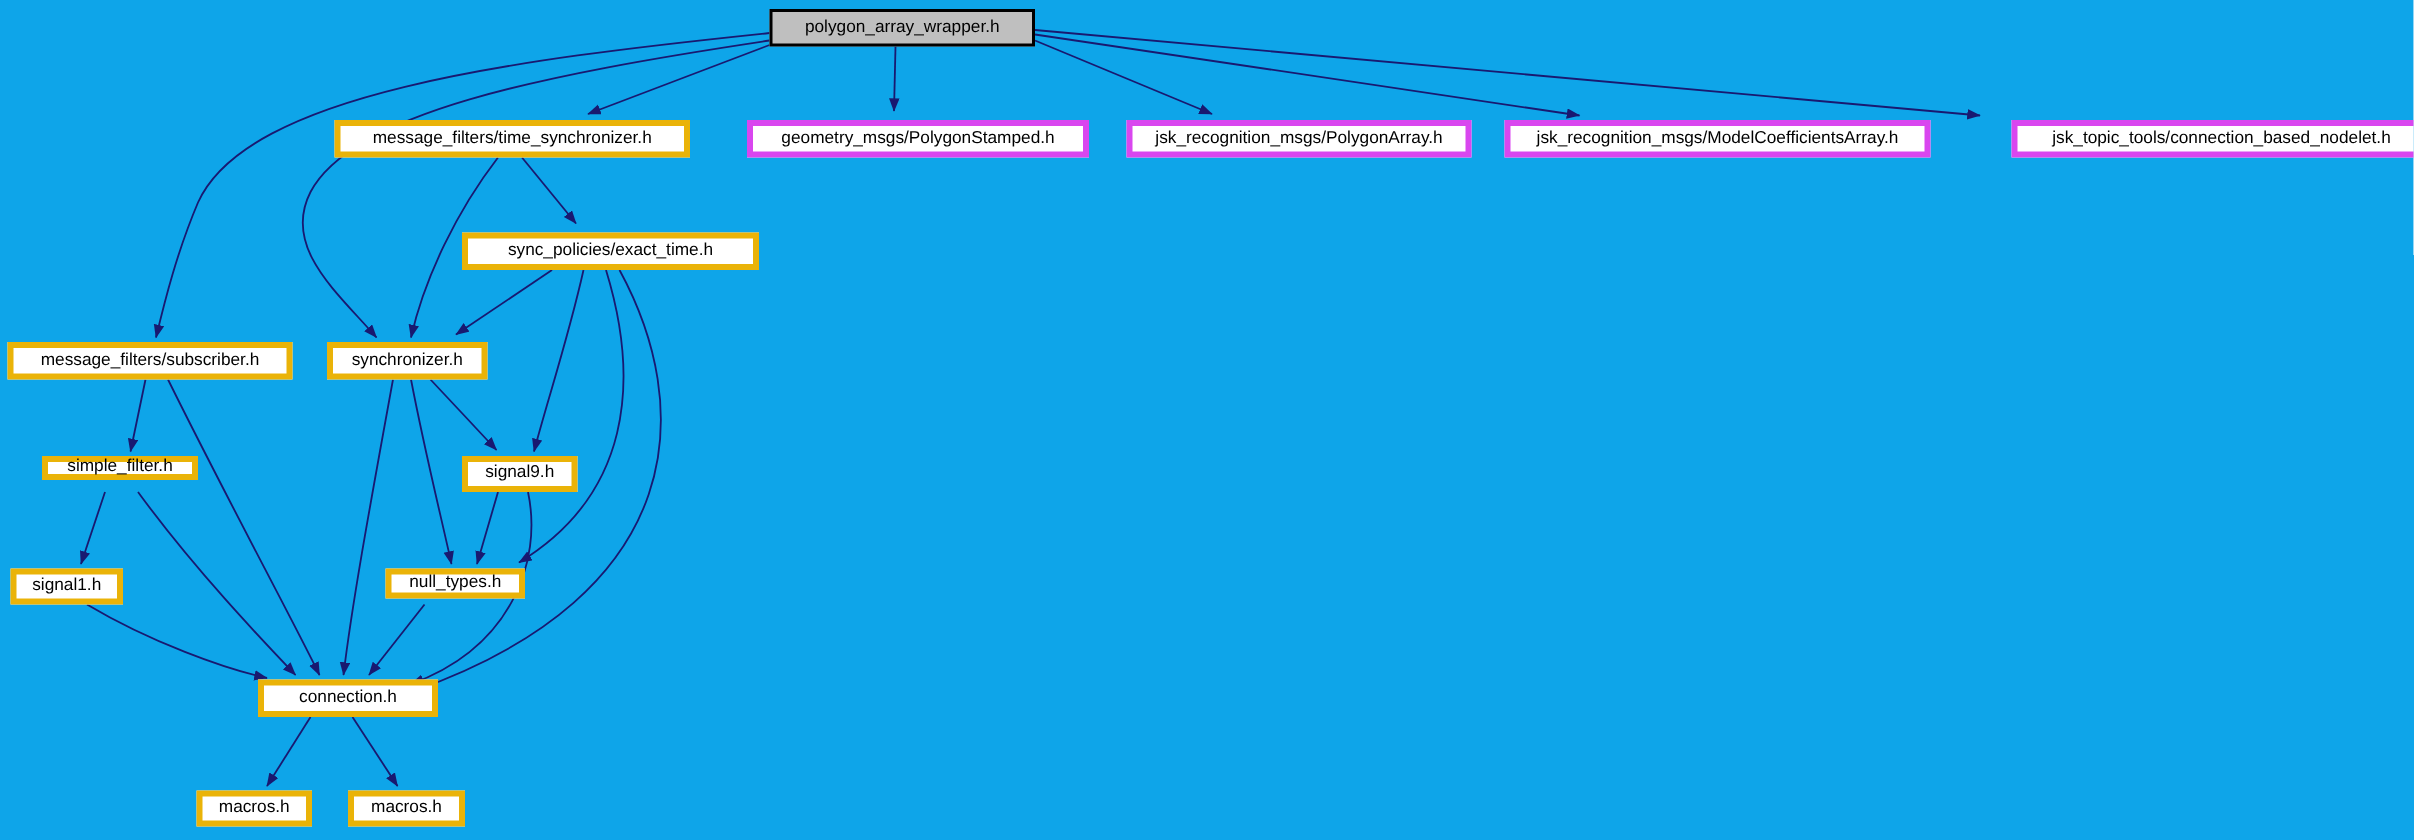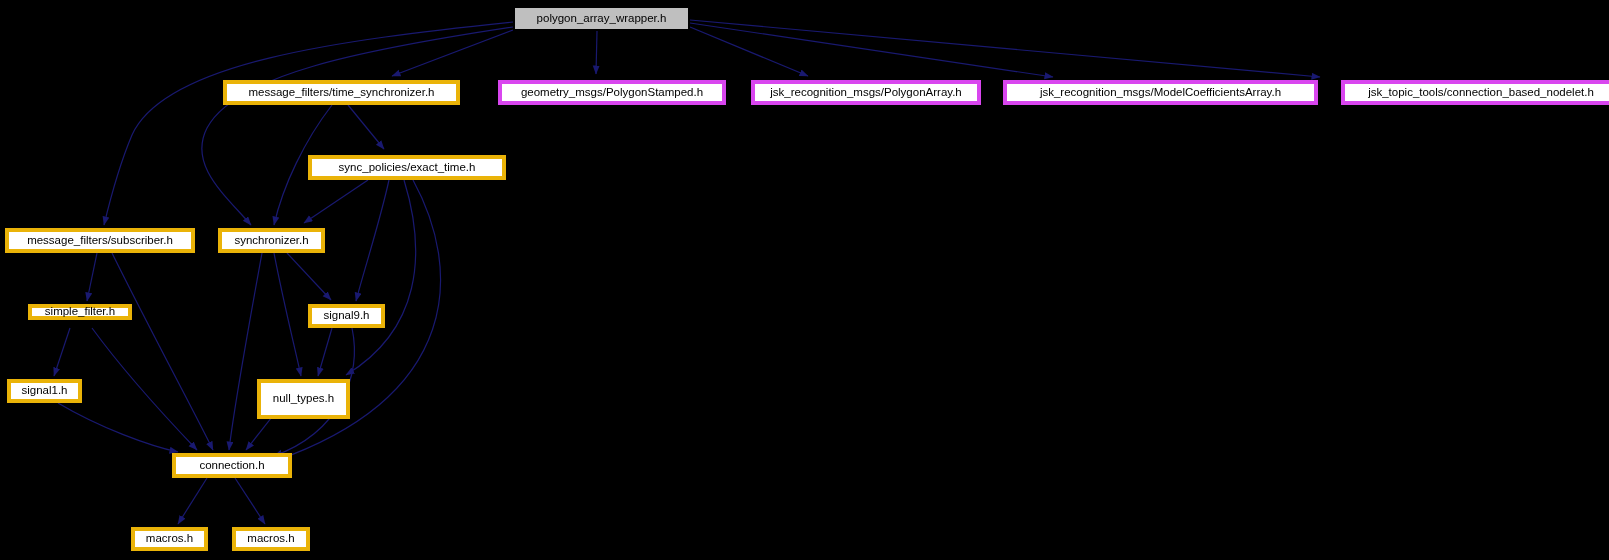--- a/index.html
+++ b/index.html
@@ -1,18 +1,18 @@
 <!DOCTYPE html>
 <html><head>
 <meta charset="utf-8">
 <style>
   html,body{margin:0;padding:0;background:#ffffff;}
   body{width:1609px;height:560px;overflow:hidden;
        font-family:"Liberation Sans", sans-serif;}
-  .diagram{position:relative;width:1609px;height:560px;background:#000000;}
+  .diagram{position:relative;width:1609px;height:560px;background:#0ea5e9;}
   .diagram svg{position:absolute;left:0;top:0;}
   .node{position:absolute;display:flex;align-items:center;justify-content:center;
         box-sizing:border-box;background:#ffffff;color:#000000;
         font-size:11.5px;white-space:nowrap;line-height:1;}
   .node.internal{border:4px solid #eab308;}
   .node.external{border:4px solid #d946ef;margin-left:16px;}
   .node.root{border:2px solid #000000;background:#bfbfbf;}
 </style>
 </head>
 <body>
@@ -57,21 +57,21 @@
       </div>
       <div class="node internal" style="left: 223px; top: 80px; width: 237px; height: 25px;">
         <span>message_filters/time_synchronizer.h</span>
       </div>
       <div class="node external" style="left: 482px; top: 80px; width: 228px; height: 25px;">
         <span>geometry_msgs/PolygonStamped.h</span>
       </div>
       <div class="node external" style="left: 735px; top: 80px; width: 230px; height: 25px; align-items: center;">
         <span>jsk_recognition_msgs/PolygonArray.h</span>
       </div>
-      <div class="node external" style="left: 987px; top: 80px; width: 315px; height: 25px;">
+      <div class="node external" style="left: 987px; top: 80px; width: 284px; height: 25px;">
         <span>jsk_recognition_msgs/ModelCoefficientsArray.h</span>
       </div>
       <div class="node external" style="left: 1325px; top: 80px; width: 280px; height: 25px;">
         <span>jsk_topic_tools/connection_based_nodelet.h</span>
       </div>
       <div class="node internal" style="left: 308px; top: 155px; width: 198px; height: 25px;">
         <span>sync_policies/exact_time.h</span>
       </div>
       <div class="node internal" style="left: 5px; top: 228px; width: 190px; height: 25px; text-align: center;">
         <span>message_filters/subscriber.h</span>
@@ -81,21 +81,21 @@
       </div>
       <div class="node internal" style="left: 28px; top: 304px; width: 104px; height: 16px;">
         <span>simple_filter.h</span>
       </div>
       <div class="node internal" style="left: 308px; top: 304px; width: 77px; height: 24px;">
         <span>signal9.h</span>
       </div>
       <div class="node internal" style="left: 7px; top: 379px; width: 75px; height: 24px;">
         <span>signal1.h</span>
       </div>
-      <div class="node internal" style="left: 257px; top: 379px; width: 93px; height: 40px;">
+      <div class="node internal" style="left: 257px; top: 379px; width: 93px; height: 20px;">
         <span>null_types.h</span>
       </div>
       <div class="node internal" style="left: 172px; top: 453px; width: 120px; height: 25px;">
         <span>connection.h</span>
       </div>
       <div class="node internal" style="left: 131px; top: 527px; width: 77px; height: 24px;">
         <span>macros.h</span>
       </div>
       <div class="node internal" style="left: 232px; top: 527px; width: 78px; height: 24px;">
         <span>macros.h</span>

